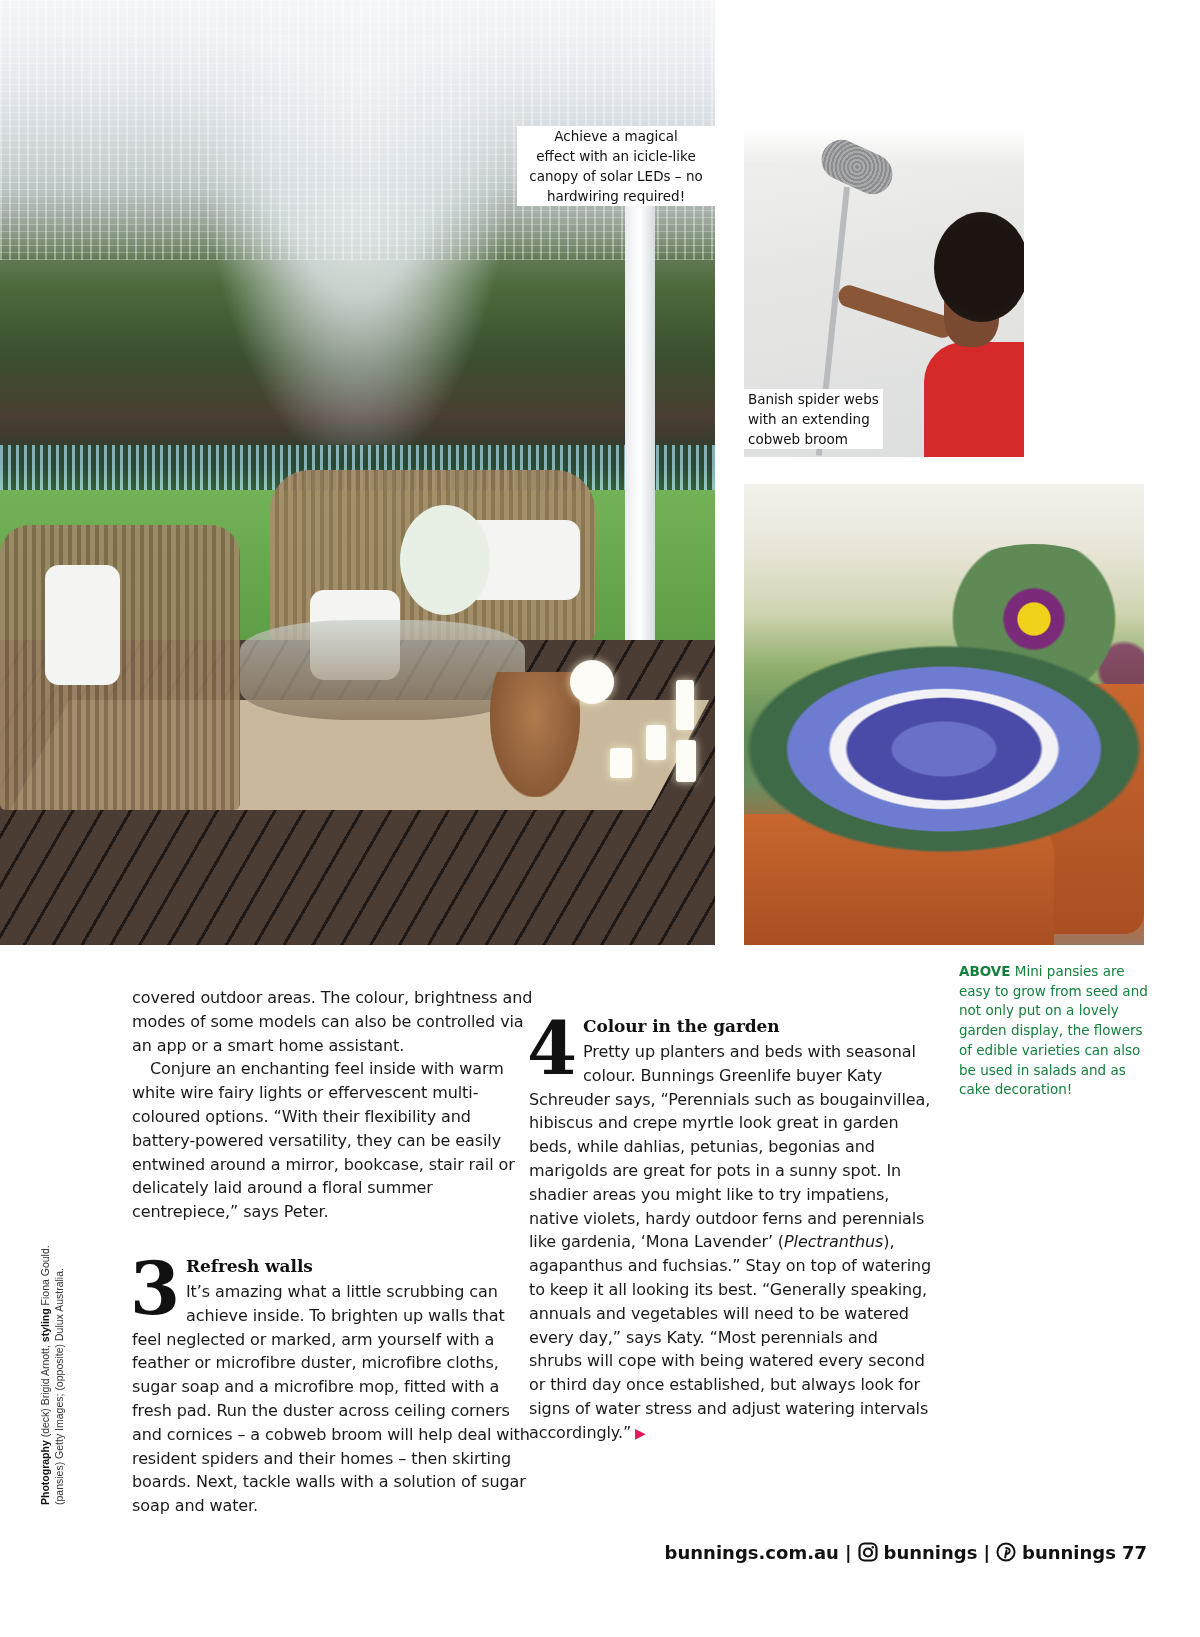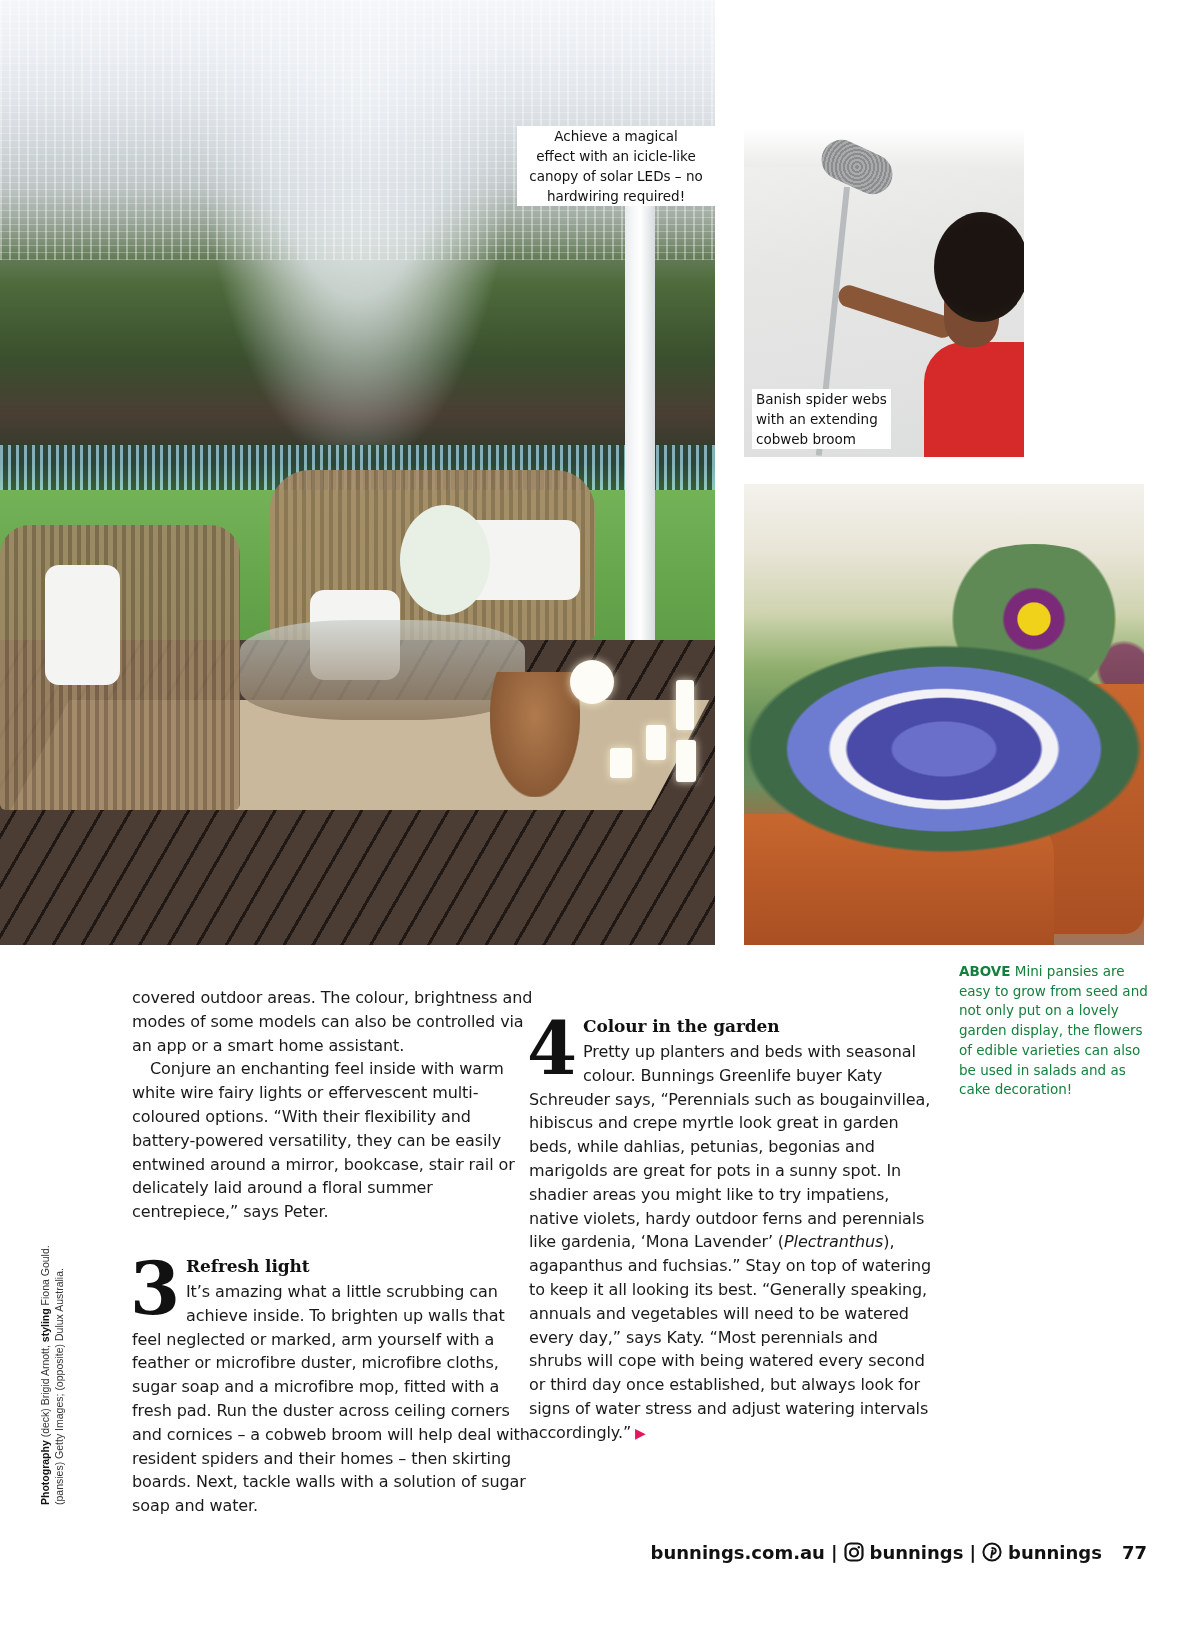--- a/index.html
+++ b/index.html
@@ -99,21 +99,21 @@
   .pansy-blob { position: absolute; border-radius: 50%; }
   .pansy-pot { position: absolute; background: linear-gradient(180deg,#c8672f,#a94f22); border-radius: 0 0 20px 20px; }
 
   
   .photo-caption {
     position: absolute; background: #ffffff; color: #111;
     font-family: "DejaVu Sans", sans-serif; font-size: 13.5px; line-height: 20px;
     padding: 0 4px; white-space: pre-line;
   }
   #caption-deck { right: 0; top: 126px; text-align: center; width: 190px; }
-  #caption-broom { left: 8px; top: 262px; text-align: left; padding: 0 4px; }
+  #caption-broom { left: 0; top: 262px; text-align: left; padding: 0 4px; }
 
   
   .col {
     position: absolute; font-family: "DejaVu Sans", sans-serif;
     font-size: 16px; line-height: 23.8px; color: #1a1a1a; letter-spacing: -0.1px;
   }
   .col p { margin: 0; }
   .indent { text-indent: 18px; }
   #col-left { left: 100px; top: 986px; width: 405px; margin-left: 32px; }
   #col-mid { left: 529px; top: 986px; width: 405px; }
@@ -147,21 +147,21 @@
   #credits b { font-weight: bold; color: #111; }
 
   
   #footer {
     position: absolute; right: 53px; top: 1540px; height: 24px;
     display: flex; align-items: center; gap: 6px;
     font-family: "DejaVu Sans", sans-serif; font-weight: bold; font-size: 18px; color: #111;
   }
   .footer-sep { font-weight: bold; }
   .social-icon { width: 20px; height: 20px; display: inline-block; }
-  #page-number { margin-left: 14px; }
+  #page-number { }
 </style>
 </head>
 <body>
 
 <div class="photo" id="photo-deck">
   <div class="deck-canopy"></div>
   <div class="deck-fairy-hedge"></div>
   <div class="deck-lawn"></div>
   <div class="deck-post"></div>
   <div class="deck-boards"></div>
@@ -207,21 +207,21 @@
 
 <div id="side-caption">
   <span class="lead">ABOVE</span><span> Mini pansies are easy to grow from seed and not only put on a lovely garden display, the flowers of edible varieties can also be used in salads and as cake decoration!</span>
 </div>
 
 <div class="col" id="col-left">
   <p>covered outdoor areas. The colour, brightness and modes of some models can also be controlled via an app or a smart home assistant.</p>
   <p class="indent">Conjure an enchanting feel inside with warm white wire fairy lights or effervescent multi-coloured options. “With their flexibility and battery-powered versatility, they can be easily entwined around a mirror, bookcase, stair rail or delicately laid around a floral summer centrepiece,” says Peter.</p>
   <div class="section" id="section-3">
     <span class="section-number">3</span>
-    <h2 class="section-heading">Refresh light</h2>
+    <h2 class="section-heading">Refresh walls</h2>
     <p>It’s amazing what a little scrubbing can achieve inside. To brighten up walls that feel neglected or marked, arm yourself with a feather or microfibre duster, microfibre cloths, sugar soap and a microfibre mop, fitted with a fresh pad. Run the duster across ceiling corners and cornices – a cobweb broom will help deal with resident spiders and their homes – then skirting boards. Next, tackle walls with a solution of sugar soap and water.</p>
   </div>
 </div>
 
 <div class="col" id="col-mid">
   <div class="section" id="section-4">
     <span class="section-number">4</span>
     <h2 class="section-heading">Colour in the garden</h2>
     <p><span>Pretty up planters and beds with seasonal colour. Bunnings Greenlife buyer Katy Schreuder says, “Perennials such as bougainvillea, hibiscus and crepe myrtle look great in garden beds, while dahlias, petunias, begonias and marigolds are great for pots in a sunny spot. In shadier areas you might like to try impatiens, native violets, hardy outdoor ferns and perennials like gardenia, ‘Mona Lavender’ (</span><i>Plectranthus</i><span>), agapanthus and fuchsias.” Stay on top of watering to keep it all looking its best. “Generally speaking, annuals and vegetables will need to be watered every day,” says Katy. “Most perennials and shrubs will cope with being watered every second or third day once established, but always look for signs of water stress and adjust watering intervals accordingly.”</span><span class="arrow-end">▶</span></p>
   </div>

